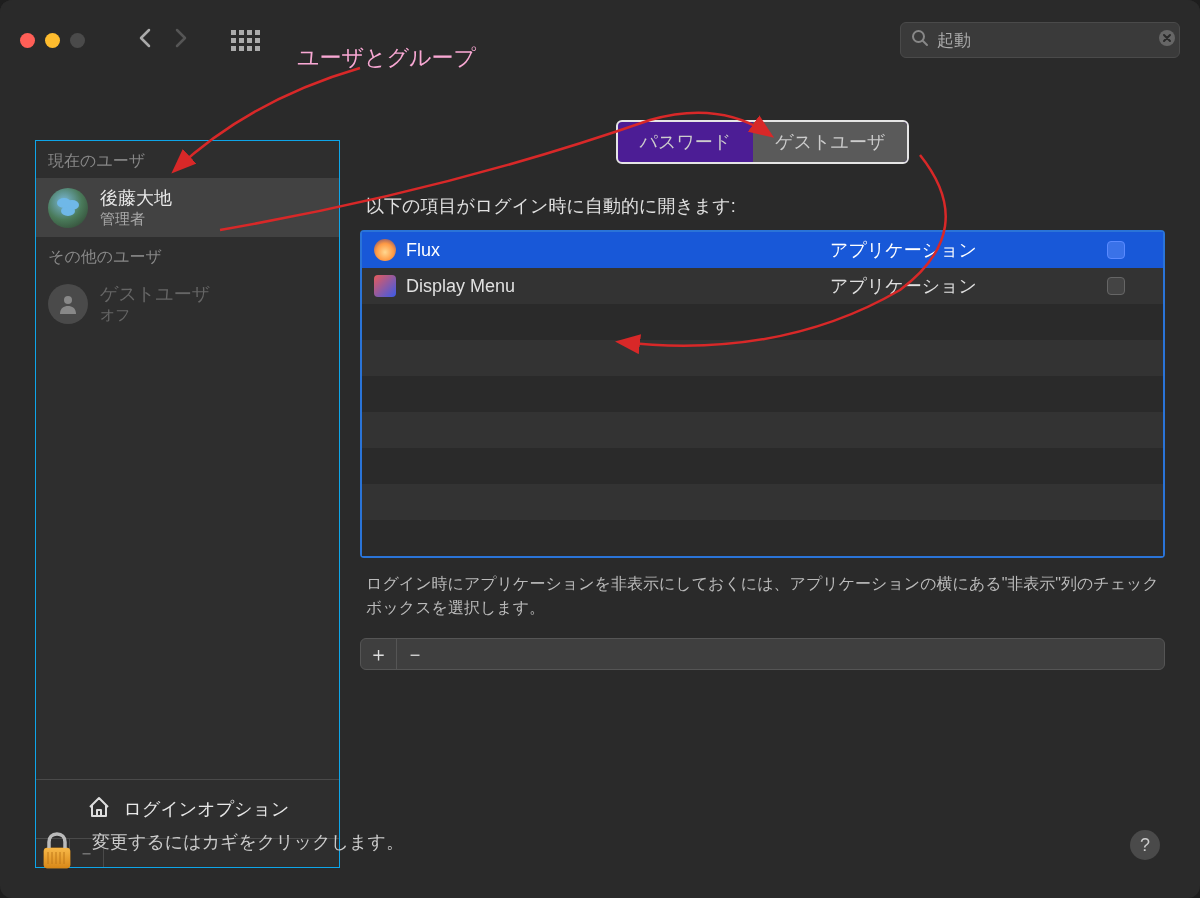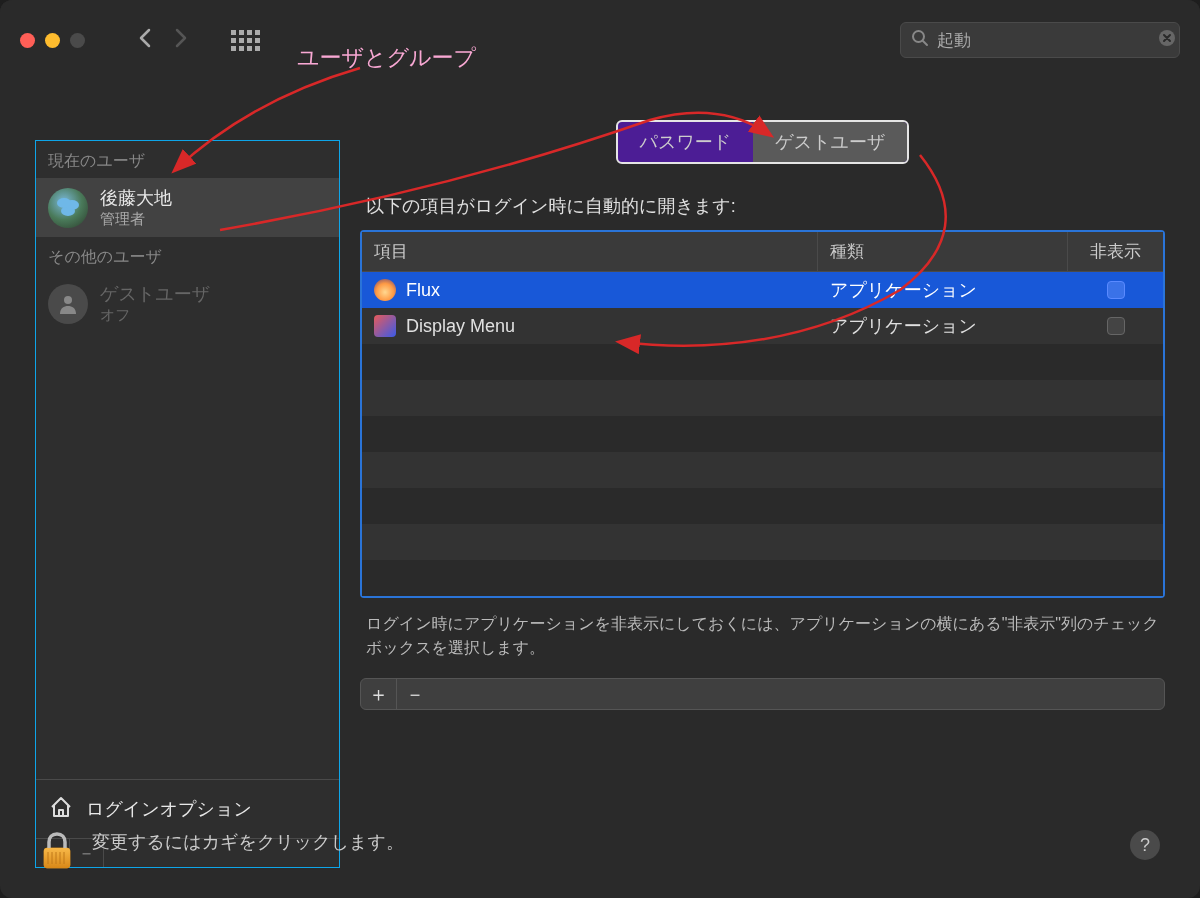--- a/index.html
+++ b/index.html
@@ -28,21 +28,21 @@
 .user-item { display: flex; align-items: center; padding: 8px 12px; gap: 12px; cursor: pointer; }
 .user-item.selected { background: #424242; }
 .user-avatar { width: 40px; height: 40px; border-radius: 50%; background: radial-gradient(circle at 40% 35%, #7ab8d8 0%, #4a7a5a 50%, #2a3a2a 100%); display:flex; align-items:center; justify-content:center; position:relative; overflow:hidden; }
 .user-avatar.nest::before { content:""; position:absolute; width:14px; height:10px; background:#6fb8e8; border-radius:50%; box-shadow: 8px 2px 0 #6fb8e8, 4px 8px 0 #6fb8e8; top:10px; left:9px; }
 .guest-avatar { width: 40px; height: 40px; border-radius: 50%; background: #4a4a4a; display:flex; align-items:center; justify-content:center; color:#888; }
 .user-info { display: flex; flex-direction: column; }
 .user-name { font-size: 18px; color: #e8e8e8; }
 .user-role { font-size: 15px; color: #aaa; }
 .user-item.disabled .user-name, .user-item.disabled .user-role { color: #666; }
 .sidebar-spacer { flex: 1; }
-.login-options { border-top: 1px solid #4a4a4a; padding: 14px 12px; display:flex; align-items:center; gap:12px; cursor:pointer; }
+.login-options { border-top: 1px solid #4a4a4a; padding: 14px 12px; display:flex; align-items:center; gap:12px; cursor:pointer;justify-content:center; }
 .house-icon { color: #ccc; }
 .login-options-label { font-size: 18px; color: #e8e8e8; }
 .sidebar-footer { border-top: 1px solid #4a4a4a; display:flex; }
 .sq-btn { width: 34px; height: 28px; display:flex; align-items:center; justify-content:center; color:#888; border-right:1px solid #4a4a4a; cursor:pointer; font-size:18px; }
 .main { flex: 1; display:flex; flex-direction:column; margin-top: 40px; }
 .tabs { display:flex; justify-content:center; margin-bottom: 30px; }
 .tab-group { display:flex; background:#4c1d95; border-radius:6px; overflow:hidden; border:2px solid #e5e5e5; }
 .tab { padding: 8px 22px; font-size:18px; color:#ccc; cursor:pointer; }
 .tab.active { background:#5a5a5a; }
 .instruction { font-size:18px; color:#e0e0e0; margin-bottom:12px; padding-left:6px; }
@@ -175,25 +175,20 @@
       <div class="tabs">
         <div class="tab-group">
           <div class="tab">パスワード</div>
           <div class="tab active">ゲストユーザ</div>
         </div>
       </div>
 
       <div class="instruction">以下の項目がログイン時に自動的に開きます:</div>
 
       <div class="table-wrap">
-        <div class="table-header">
-          <div class="th item">項目</div>
-          <div class="th kind">種類</div>
-          <div class="th hide">非表示</div>
-        </div>
         <div class="tbody">
           <div class="tr selected">
             <div class="td item">
               <span class="app-icon flux"></span>
               <span>Flux</span>
             </div>
             <div class="td kind">アプリケーション</div>
             <div class="td hide">
                 <div class="chk"></div>
               </div>

